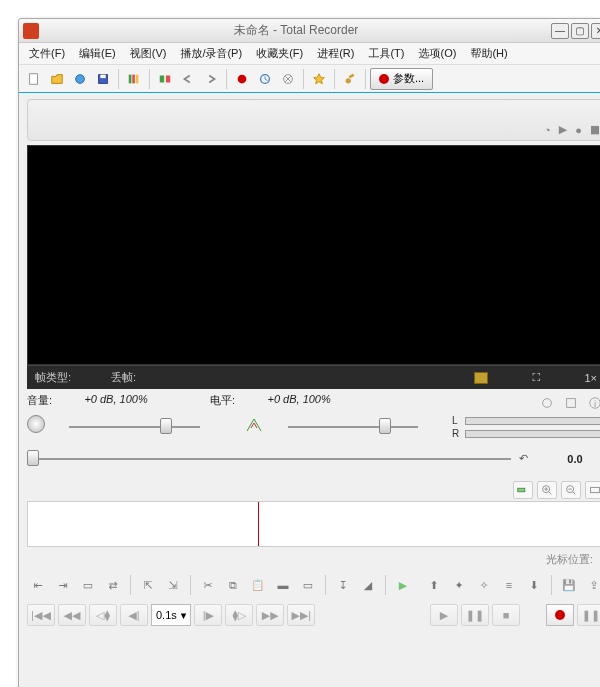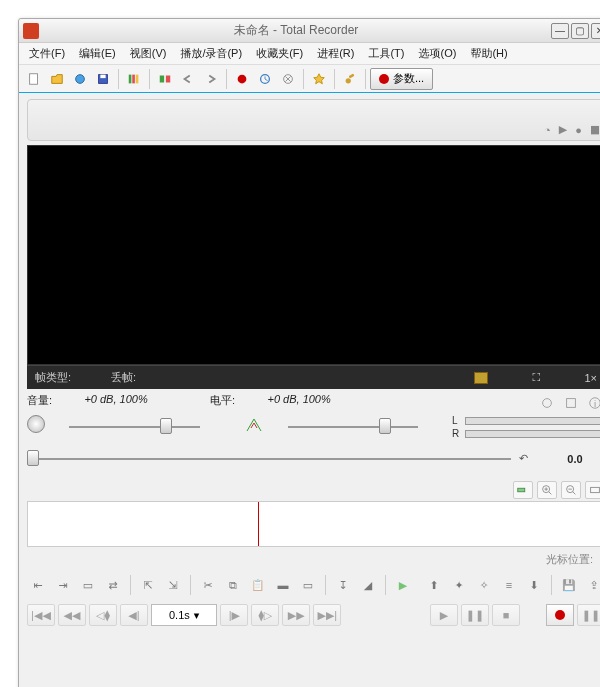--- a/index.html
+++ b/index.html
@@ -46,21 +46,21 @@
 .wave-tools { display:flex; justify-content:flex-end; gap:4px; margin-bottom:2px; }
 .wave-tools .tbtn { width:20px; height:18px; border:1px solid #ccc; background:#f8f8f8; }
 .wave { height:46px; background:#fff; border:1px solid #ccc; position:relative; }
 .wave .cursor { position:absolute; left:40%; top:0; bottom:0; width:1px; background:#c00; }
 .cursor-pos { text-align:right; color:#888; padding:5px 12px; }
 .edit-toolbar { margin:2px 8px; display:flex; align-items:center; gap:3px; flex-wrap:wrap; }
 .edit-toolbar .tbtn { opacity:0.5; }
 .transport { margin:6px 8px 8px 8px; display:flex; align-items:center; gap:3px; }
 .tpbtn { width:28px; height:22px; border:1px solid #bbb; background:linear-gradient(#fff,#e8e8e8); display:flex; align-items:center; justify-content:center; cursor:pointer; border-radius:2px; color:#555; }
 .tpbtn.disabled { opacity:0.5; }
-.step-select { height:22px; border:1px solid #bbb; background:#fff; padding:0 17px; display:flex; align-items:center; gap:4px; }
+.step-select { height:22px; border:1px solid #bbb; background:#fff; padding:0 4px; display:flex; align-items:center; gap:4px; }
 .rec-btn { width:28px; height:22px; border:1px solid #bbb; background:linear-gradient(#fff,#e8e8e8); display:flex; align-items:center; justify-content:center; }
 .rec-btn .dot { width:10px; height:10px; border-radius:50%; background:#c00; }
 </style>
 </head>
 <body>
 
 <div class="window">
 
   <div class="titlebar">
     <div class="icon"></div>

